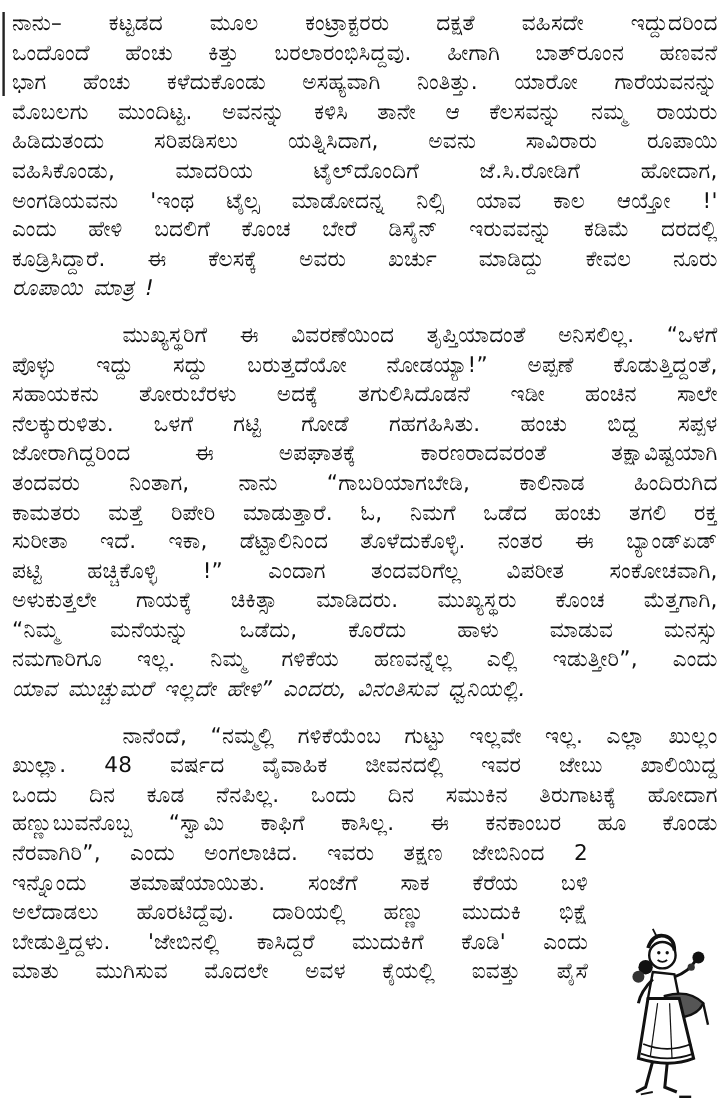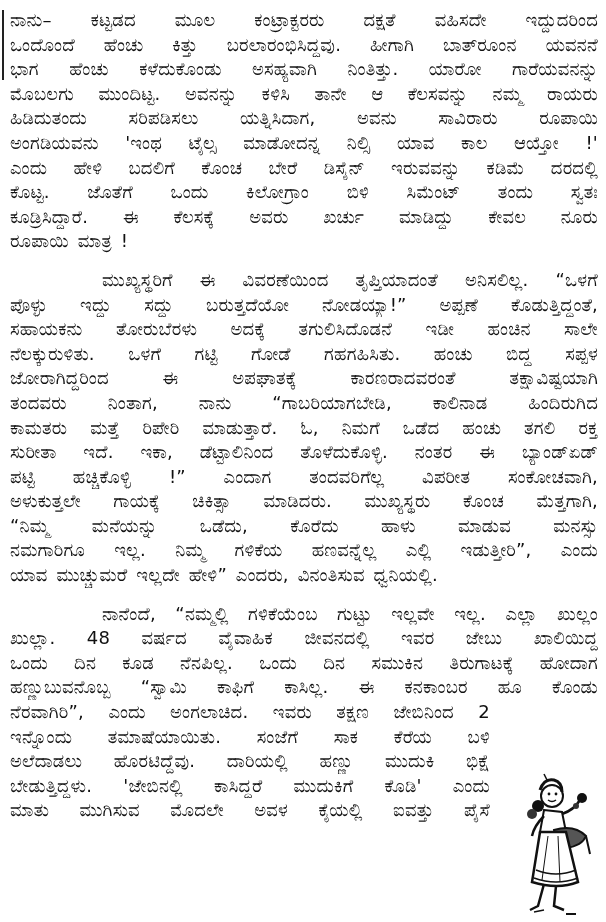--- a/index.html
+++ b/index.html
@@ -48,45 +48,46 @@
     .para + .para { margin-top: 14px; }
     .line {
       display: block;
       white-space: nowrap;
       overflow: hidden;
       text-align-last: justify;
       text-align: justify;
     }
     .line.last {
       text-align-last: left;
+      font-style: italic;
     }
     .illustration {
       position: absolute;
       left: 510px;
       top: 770px;
       width: 90px;
       height: 150px;
     }
   </style>
 </head>
 <body>
 
 <div class="page">
   <div class="left-rule"></div>
 
   <div class="text-block">
     <p class="para">
       <span class="line">ನಾನು– ಕಟ್ಟಡದ ಮೂಲ ಕಂಟ್ರಾಕ್ಟರರು ದಕ್ಷತೆ ವಹಿಸದೇ ಇದ್ದುದರಿಂದ</span>
-      <span class="line">ಒಂದೊಂದೆ ಹೆಂಚು ಕಿತ್ತು ಬರಲಾರಂಭಿಸಿದ್ದವು. ಹೀಗಾಗಿ ಬಾತ್‌ರೂಂನ ಯವನನೆ</span>
+      <span class="line">ಒಂದೊಂದೆ ಹೆಂಚು ಕಿತ್ತು ಬರಲಾರಂಭಿಸಿದ್ದವು. ಹೀಗಾಗಿ ಬಾತ್‌ರೂಂನ ಹಣವನೆ</span>
       <span class="line">ಭಾಗ ಹೆಂಚು ಕಳೆದುಕೊಂಡು ಅಸಹ್ಯವಾಗಿ ನಿಂತಿತ್ತು. ಯಾರೋ ಗಾರೆಯವನನ್ನು</span>
       <span class="line">ಮೊಬಲಗು ಮುಂದಿಟ್ಟ. ಅವನನ್ನು ಕಳಿಸಿ ತಾನೇ ಆ ಕೆಲಸವನ್ನು ನಮ್ಮ ರಾಯರು</span>
       <span class="line">ಹಿಡಿದುತಂದು ಸರಿಪಡಿಸಲು ಯತ್ನಿಸಿದಾಗ, ಅವನು ಸಾವಿರಾರು ರೂಪಾಯಿ</span>
+      <span class="line">ವಹಿಸಿಕೊಂಡು, ಮಾದರಿಯ ಟೈಲ್‌ದೊಂದಿಗೆ ಜೆ.ಸಿ.ರೋಡಿಗೆ ಹೋದಾಗ,</span>
       <span class="line">ಅಂಗಡಿಯವನು 'ಇಂಥ ಟೈಲ್ಸ ಮಾಡೋದನ್ನ ನಿಲ್ಸಿ ಯಾವ ಕಾಲ ಆಯ್ತೋ !'</span>
       <span class="line">ಎಂದು ಹೇಳಿ ಬದಲಿಗೆ ಕೊಂಚ ಬೇರೆ ಡಿಸೈನ್ ಇರುವವನ್ನು ಕಡಿಮೆ ದರದಲ್ಲಿ</span>
-      <span class="line">ಕೊಟ್ಟ. ಜೊತೆಗೆ ಒಂದು ಕಿಲೋಗ್ರಾಂ ಬಿಳಿ ಸಿಮೆಂಟ್ ತಂದು ಸ್ವತಃ</span>
       <span class="line">ಕೂಡ್ರಿಸಿದ್ದಾರೆ. ಈ ಕೆಲಸಕ್ಕೆ ಅವರು ಖರ್ಚು ಮಾಡಿದ್ದು ಕೇವಲ ನೂರು</span>
       <span class="line last">ರೂಪಾಯಿ ಮಾತ್ರ !</span>
     </p>
 
     <p class="para">
       <span class="line" style="padding-left:92px">ಮುಖ್ಯಸ್ಥರಿಗೆ ಈ ವಿವರಣೆಯಿಂದ ತೃಪ್ತಿಯಾದಂತೆ ಅನಿಸಲಿಲ್ಲ. “ಒಳಗೆ</span>
       <span class="line">ಪೊಳ್ಳು ಇದ್ದು ಸದ್ದು ಬರುತ್ತದೆಯೋ ನೋಡಯ್ಯಾ!” ಅಪ್ಪಣೆ ಕೊಡುತ್ತಿದ್ದಂತೆ,</span>
       <span class="line">ಸಹಾಯಕನು ತೋರುಬೆರಳು ಅದಕ್ಕೆ ತಗುಲಿಸಿದೊಡನೆ ಇಡೀ ಹಂಚಿನ ಸಾಲೇ</span>
       <span class="line">ನೆಲಕ್ಕುರುಳಿತು. ಒಳಗೆ ಗಟ್ಟಿ ಗೋಡೆ ಗಹಗಹಿಸಿತು. ಹಂಚು ಬಿದ್ದ ಸಪ್ಪಳ</span>
       <span class="line">ಜೋರಾಗಿದ್ದರಿಂದ ಈ ಅಪಘಾತಕ್ಕೆ ಕಾರಣರಾದವರಂತೆ ತಕ್ಷಾವಿಷ್ಟಯಾಗಿ</span>

